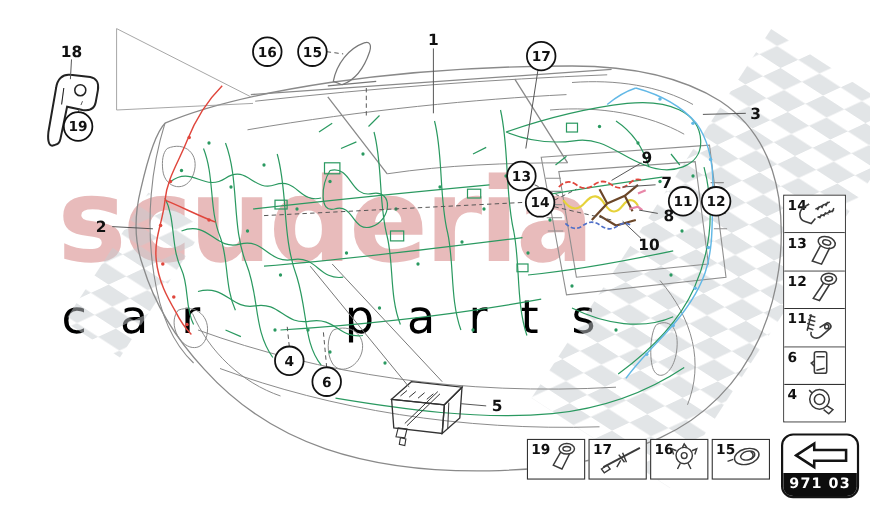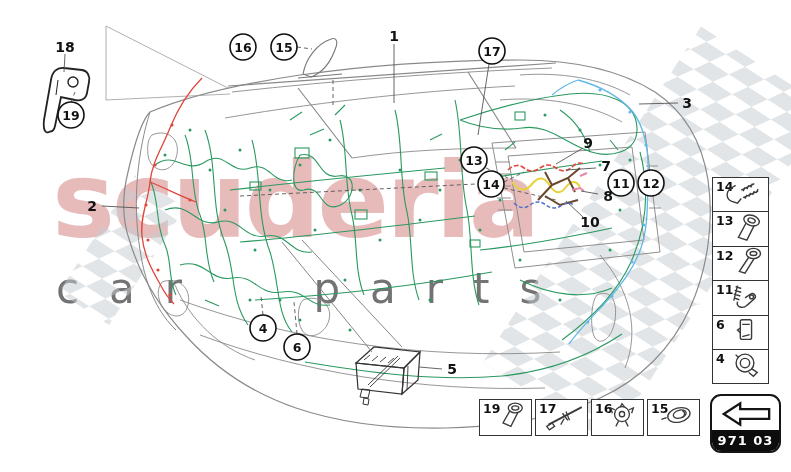--- a/index.html
+++ b/index.html
@@ -2,21 +2,21 @@
 <html><head>
 <meta charset="utf-8">
 <style>
   html,body{margin:0;padding:0;background:#fff;}
   body{font-family:"DejaVu Sans","Liberation Sans",sans-serif;}
   .canvas{position:relative;width:791px;height:472px;background:#fff;overflow:hidden;}
   
   .wm-main{position:absolute;left:52px;top:148px;font-size:106px;font-weight:bold;
            letter-spacing:-3px;color:rgba(198,84,84,0.40);z-index:1;line-height:1;}
   .wm-sub{position:absolute;left:56px;top:268px;font-size:42px;font-weight:normal;
-          letter-spacing:30px;word-spacing:58px;color:#737373;z-index:1;line-height:1;}
+          letter-spacing:30px;word-spacing:58px;color:#000000;z-index:1;line-height:1;}
   .diagram-svg{position:absolute;left:0;top:0;z-index:2;}
   
   .sidebar{position:absolute;left:712px;top:177px;width:57px;z-index:3;
            border:1.5px solid #333;background:#fff;box-sizing:border-box;}
   .sb-cell{position:relative;height:33.4px;border-bottom:1.5px solid #333;background:#fff;}
   .sb-cell:last-child{border-bottom:none;}
   .cell-num{position:absolute;left:3px;top:1px;font-size:12.5px;font-weight:bold;color:#111;}
   .cell-ico{position:absolute;right:0px;bottom:0px;}
   
   .bottom-row{position:absolute;left:479px;top:399px;display:flex;gap:3px;z-index:3;}

